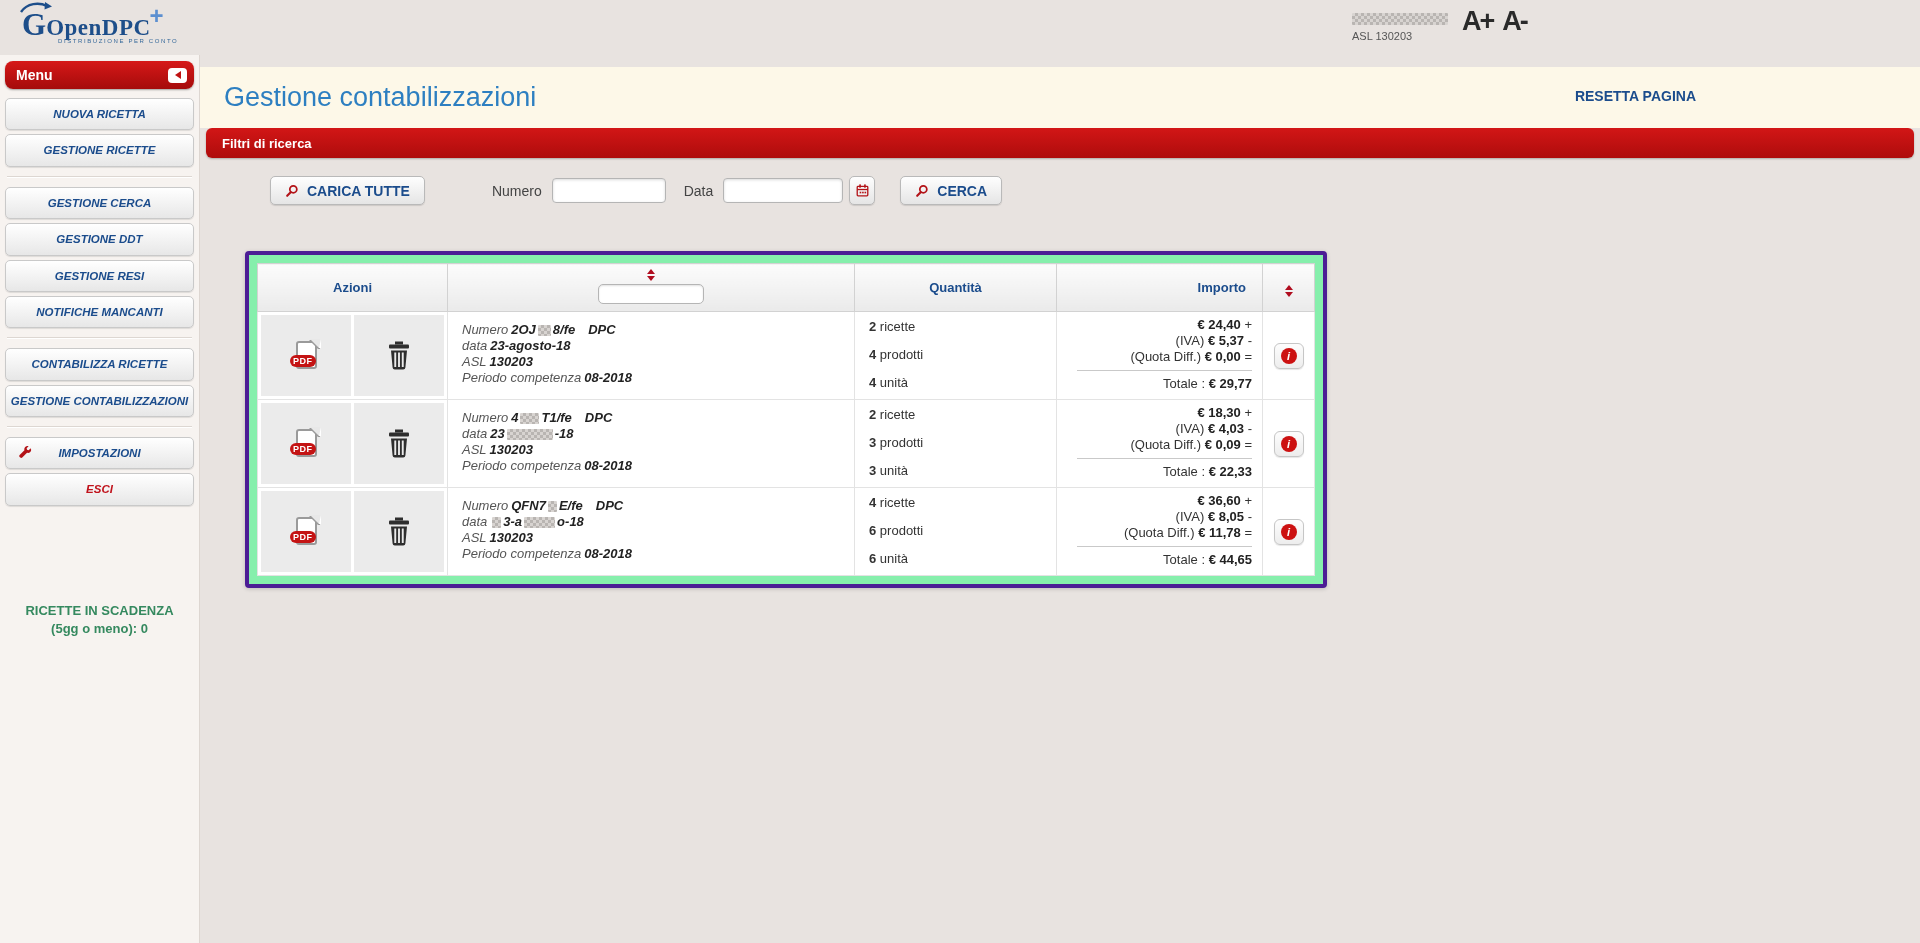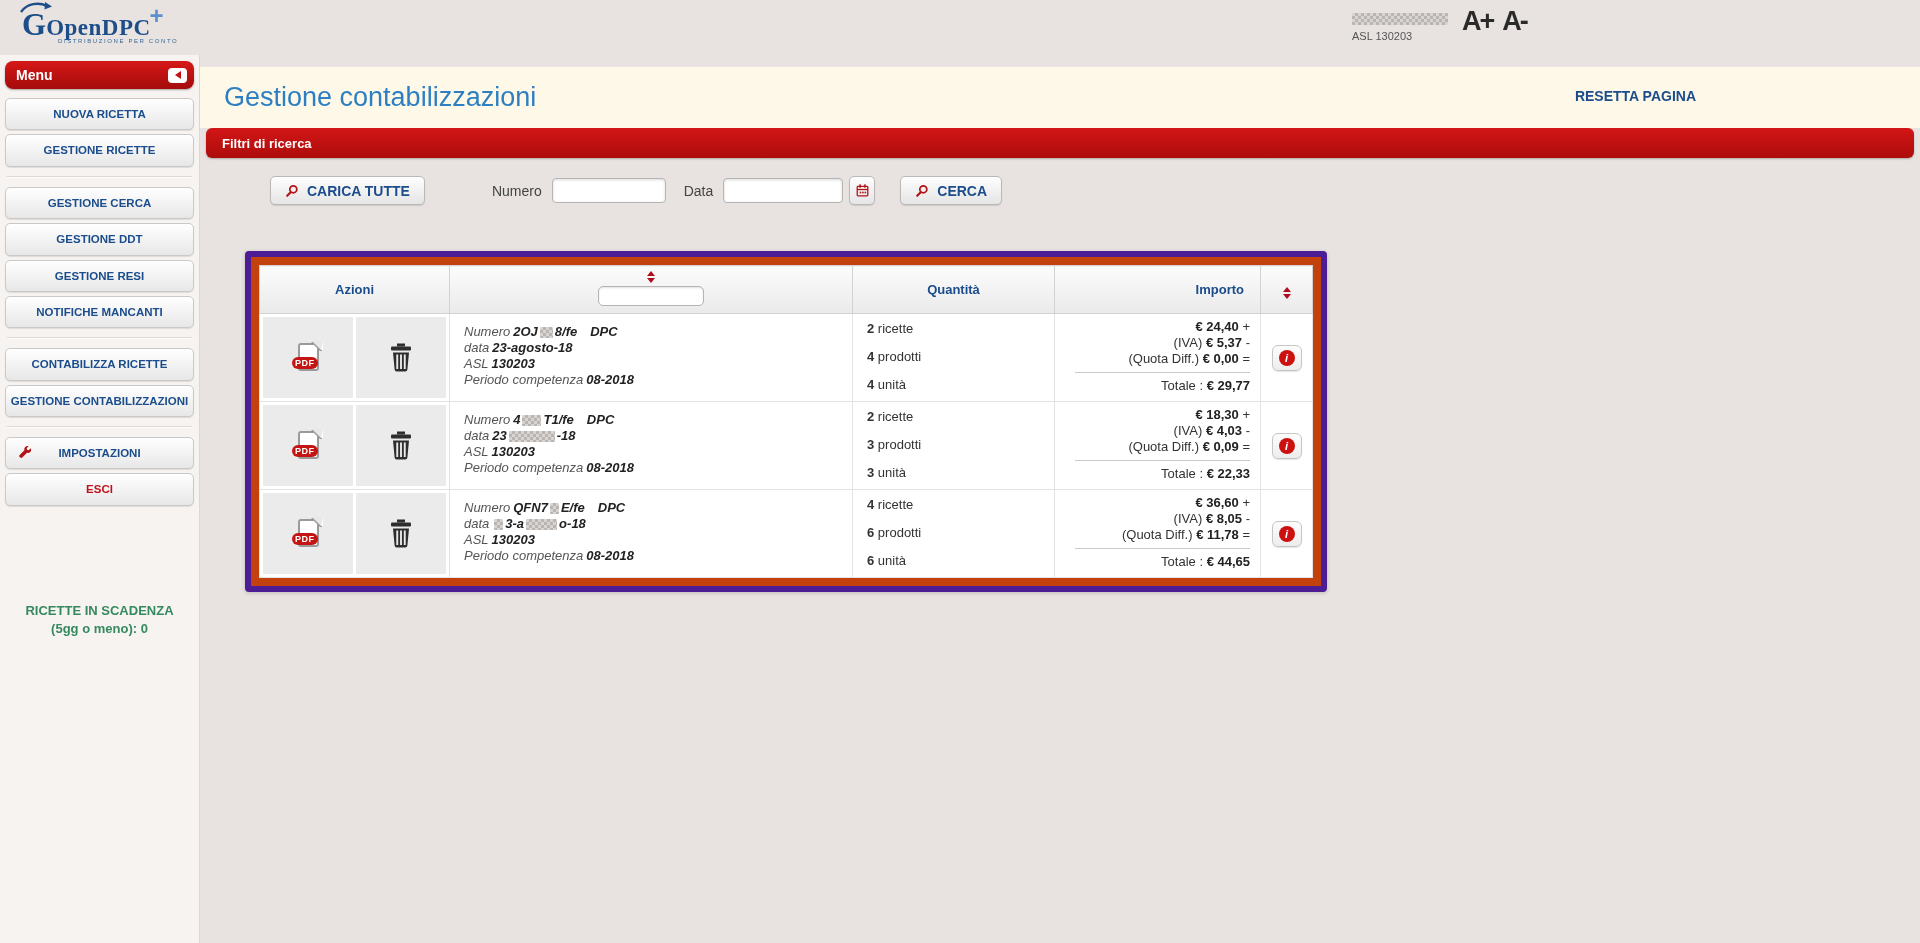--- a/index.html
+++ b/index.html
@@ -28,21 +28,21 @@
              border-right:1px solid #ddd6d1; padding:6px 5px 0 5px; }
   .menu-header { background:linear-gradient(#d61818,#a50b0b); border-radius:8px; color:#fff; font-weight:bold;
                  font-size:14px; padding:6px 7px 6px 11px; display:flex; justify-content:space-between; align-items:center;
                  box-shadow:0 1px 2px rgba(0,0,0,.35); margin-bottom:9px; }
   .collapse-btn { width:19px; height:15px; background:#fff; border-radius:4px; display:flex; align-items:center;
                   justify-content:center; cursor:pointer; }
   .collapse-tri { width:0; height:0; border-top:4px solid transparent; border-bottom:4px solid transparent;
                   border-right:6px solid #c01212; }
   .menu-btn { background:linear-gradient(#ffffff,#e7e7e7); border:1px solid #c9c9c9; border-radius:5px;
               box-shadow:0 1px 1px rgba(0,0,0,.10); color:#1b4c8c; font-weight:bold; font-size:11.5px;
-              padding:8px 4px; text-align:center; margin-bottom:4px; cursor:pointer; position:relative; line-height:1.25; }
+              padding:8px 4px; text-align:center; margin-bottom:4px; cursor:pointer; position:relative; line-height:1.25;font-style:italic; }
   .menu-btn.danger { color:#c0131c; }
   .menu-divider { height:1px; background:#ddd7d2; box-shadow:0 1px 0 #fff; margin:9px 2px 10px 2px; }
   .wrench { position:absolute; left:13px; top:8px; }
   .scadenza { margin-top:96px; text-align:center; color:#35895f; font-weight:bold; font-size:13px; line-height:1.4; }
 
   
   .main { position:absolute; left:200px; top:55px; width:1720px; height:888px; }
   .title-strip { margin-top:12px; background:#fdf8e8; height:61px; position:relative; display:flex; align-items:center;
                  padding-left:24px; }
   .page-title { font-size:27px; color:#2d7fc1; }
@@ -54,21 +54,21 @@
   .btn { background:linear-gradient(#fefefe,#e5e5e5); border:1px solid #b9b9b9; border-radius:5px;
          display:inline-flex; align-items:center; justify-content:center; gap:8px; font-weight:bold; font-size:14px;
          color:#1b4c8c; padding:0 14px; height:29px; box-shadow:0 1px 1px rgba(0,0,0,.12); cursor:pointer; }
   .field-label { font-size:14px; color:#444; }
   .txt { height:25px; border:1px solid #b5b5b5; border-radius:4px; box-shadow:inset 0 1px 3px rgba(0,0,0,.15);
          background:#fff; padding:0 6px; font-size:13px; outline:none; }
   .ml67{margin-left:67px} .ml18{margin-left:18px} .ml10{margin-left:10px} .ml6{margin-left:6px} .ml25{margin-left:25px}
   .icon-btn { width:26px; padding:0; }
 
   
-  .table-panel { margin:46px 0 0 45px; width:1082px; background:#c2410c; border:6px solid #4c1d95; border-radius:4px;
+  .table-panel { margin:46px 0 0 45px; width:1082px; background:#86efac; border:4px solid #4c1d95; border-radius:4px;
                  padding:8px; box-shadow:0 1px 4px rgba(0,0,0,.18); }
   table { border-collapse:collapse; width:100%; table-layout:fixed; }
   col.c-az{width:190px} col.c-qty{width:202px} col.c-imp{width:206px} col.c-srt{width:52px}
   th { background:linear-gradient(#fcfcfc,#eaeaea); border:1px solid #d2d2d2; color:#1b4c8c; font-size:13px;
        height:48px; vertical-align:middle; }
   th.th-det { padding:3px 0 5px 0; }
   .th-det-inner { display:flex; flex-direction:column; align-items:center; gap:3px; }
   .col-filter { width:106px; height:20px; border:1px solid #b5b5b5; border-radius:5px;
                 box-shadow:inset 0 1px 2px rgba(0,0,0,.12); outline:none; }
   th.th-imp { text-align:right; padding-right:16px; }

